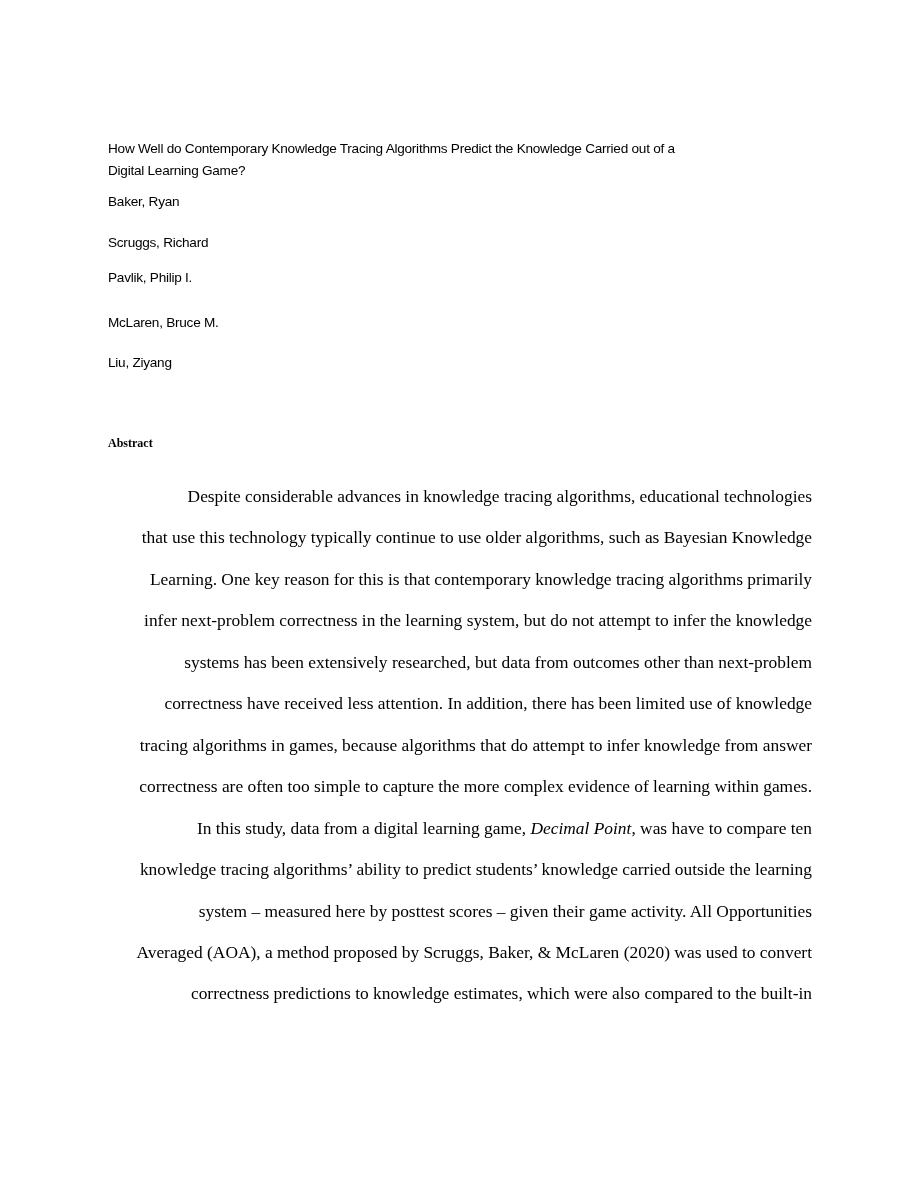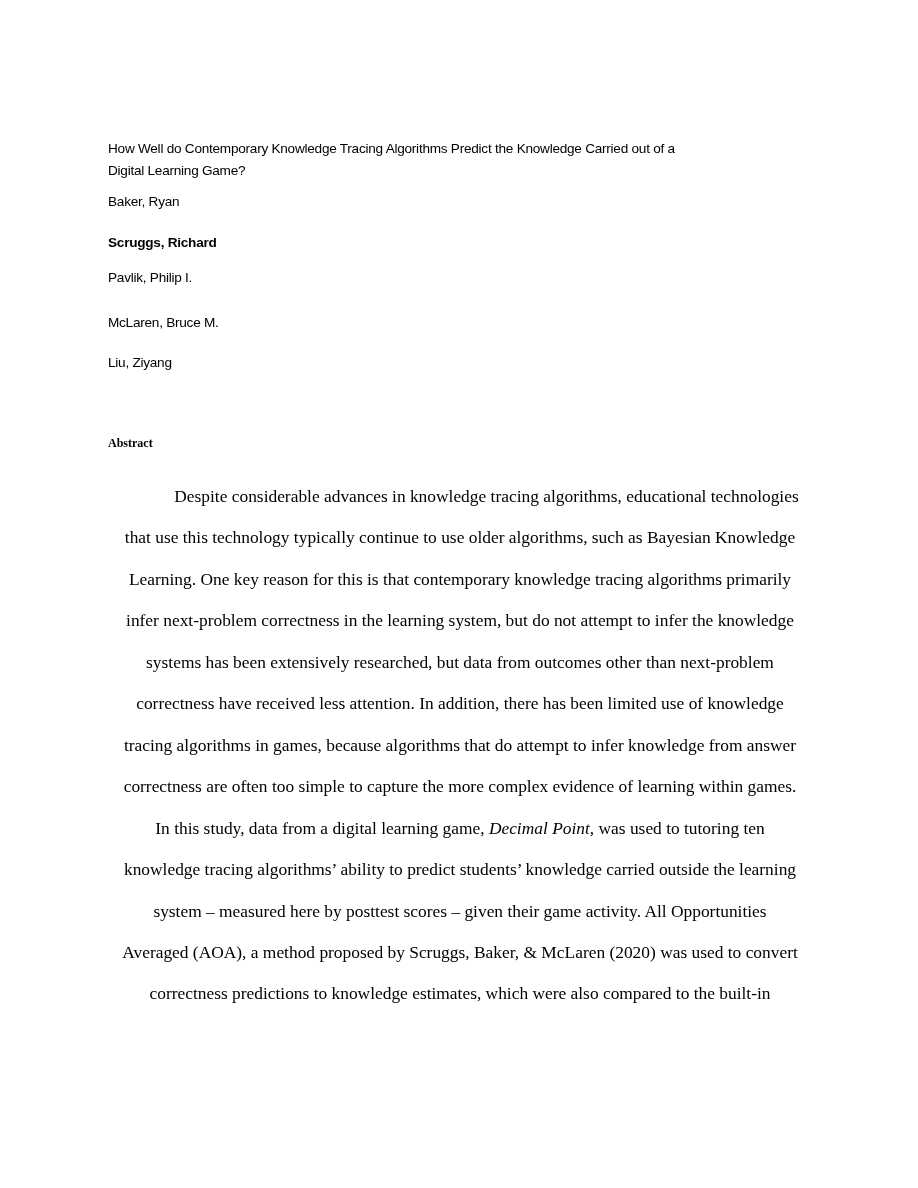--- a/index.html
+++ b/index.html
@@ -45,21 +45,21 @@
       font-size: 12px;
     }
     .abstract-body {
       position: absolute;
       left: 108px;
       top: 446px;
       width: 704px;
       font-family: "Liberation Serif", "DejaVu Serif", serif;
       font-size: 17.4px;
       line-height: 41.45px;
-      text-align: center;
+      text-align: right;
     }
     .abstract-body .line {
       display: block;
       white-space: nowrap;
     }
     .abstract-body .indent {
       padding-left: 53px;
     }
     em { font-style: italic; }
   </style>
@@ -67,36 +67,36 @@
 <body>
 
 <div class="page">
 
   <div class="title-block sans">
     <div>How Well do Contemporary Knowledge Tracing Algorithms Predict the Knowledge Carried out of a</div>
     <div>Digital Learning Game?</div>
   </div>
 
   <div class="author sans" style="top:164px;">Baker, Ryan</div>
-  <div class="author sans" style="top:205px;font-weight:bold;">Scruggs, Richard</div>
+  <div class="author sans" style="top:205px;">Scruggs, Richard</div>
   <div class="author sans" style="top:240px;">Pavlik, Philip I.</div>
   <div class="author sans" style="top:285px;">McLaren, Bruce M.</div>
   <div class="author sans" style="top:325px;">Liu, Ziyang</div>
 
   <div class="abstract-heading">Abstract</div>
 
   <div class="abstract-body">
     <span class="line indent">Despite considerable advances in knowledge tracing algorithms, educational technologies</span>
     <span class="line">that use this technology typically continue to use older algorithms, such as Bayesian Knowledge</span>
     <span class="line">Learning. One key reason for this is that contemporary knowledge tracing algorithms primarily</span>
     <span class="line">infer next-problem correctness in the learning system, but do not attempt to infer the knowledge</span>
     <span class="line">systems has been extensively researched, but data from outcomes other than next-problem</span>
     <span class="line">correctness have received less attention. In addition, there has been limited use of knowledge</span>
     <span class="line">tracing algorithms in games, because algorithms that do attempt to infer knowledge from answer</span>
     <span class="line">correctness are often too simple to capture the more complex evidence of learning within games.</span>
-    <span class="line"><span>In this study, data from a digital learning game, </span><em>Decimal Point</em><span>, was used to tutoring ten</span></span>
+    <span class="line"><span>In this study, data from a digital learning game, </span><em>Decimal Point</em><span>, was have to compare ten</span></span>
     <span class="line">knowledge tracing algorithms’ ability to predict students’ knowledge carried outside the learning</span>
     <span class="line">system – measured here by posttest scores – given their game activity. All Opportunities</span>
     <span class="line">Averaged (AOA), a method proposed by Scruggs, Baker, &amp; McLaren (2020) was used to convert</span>
     <span class="line">correctness predictions to knowledge estimates, which were also compared to the built-in</span>
   </div>
 
 </div>
 
 </body></html>

